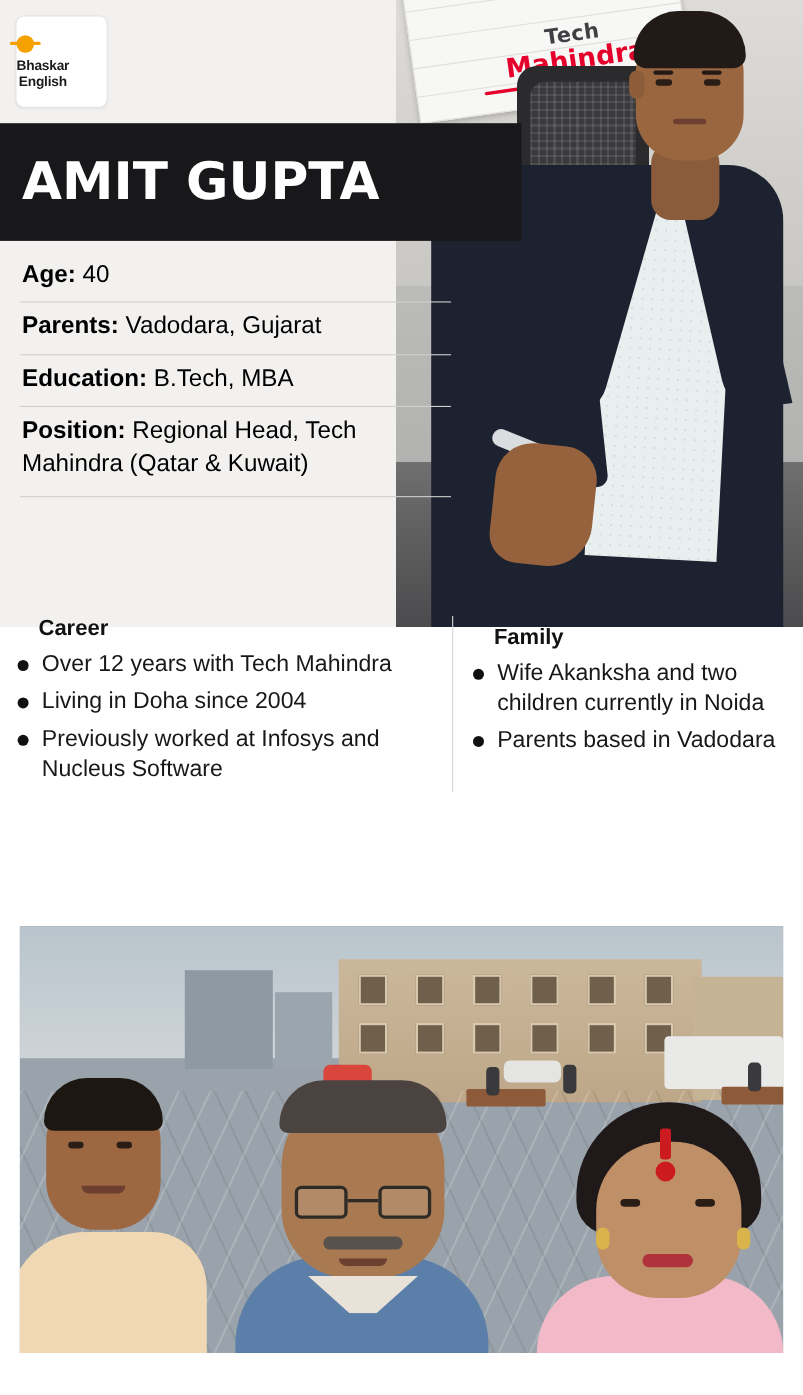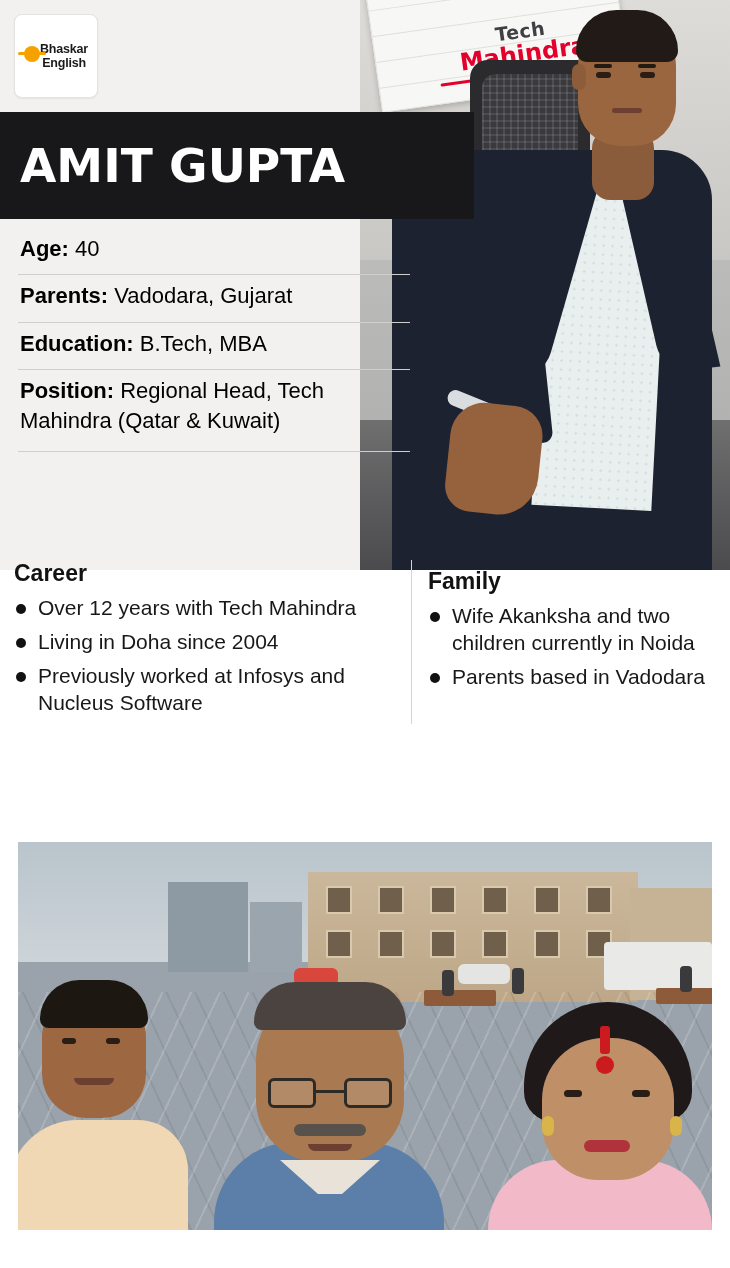--- a/index.html
+++ b/index.html
@@ -237,22 +237,22 @@
   
   .logo-badge {
     position: absolute;
     left: 14px; top: 14px;
     width: 84px; height: 84px;
     background: #ffffff;
     border: 1px solid #e4e4e4;
     border-radius: 8px;
     box-shadow: 0 1px 2px rgba(0,0,0,.06);
     display: flex;
-    flex-direction: row;
-    align-items: center;
+    flex-direction: column;
+    align-items: flex-start;
     justify-content: center;
   }
   .logo-sun {
     width: 16px; height: 16px;
     border-radius: 50%;
     background: #f5a200;
     margin-bottom: 5px;
     position: relative;
   }
   .logo-sun::before {
@@ -314,24 +314,25 @@
   .lists {
     position: absolute;
     left: 14px; top: 560px;
     width: 702px;
     display: flex;
   }
   .col-career { width: 398px; padding-right: 14px; border-right: 1px solid #d5d5d5; }
   .col-family { width: 300px; padding-left: 16px; }
   .col-family { margin-top: 8px; }
   .col-title {
-    font-size: 23px;
+    font-size: 20px;
     font-weight: 700;
     color: #121212;
     margin-bottom: 8px;
+    margin-left: 21px;
   }
   ul.bullets { list-style: none; }
   ul.bullets li {
     position: relative;
     padding-left: 24px;
     margin-bottom: 7px;
     font-size: 21px;
     line-height: 1.28;
     color: #18181a;
   }

